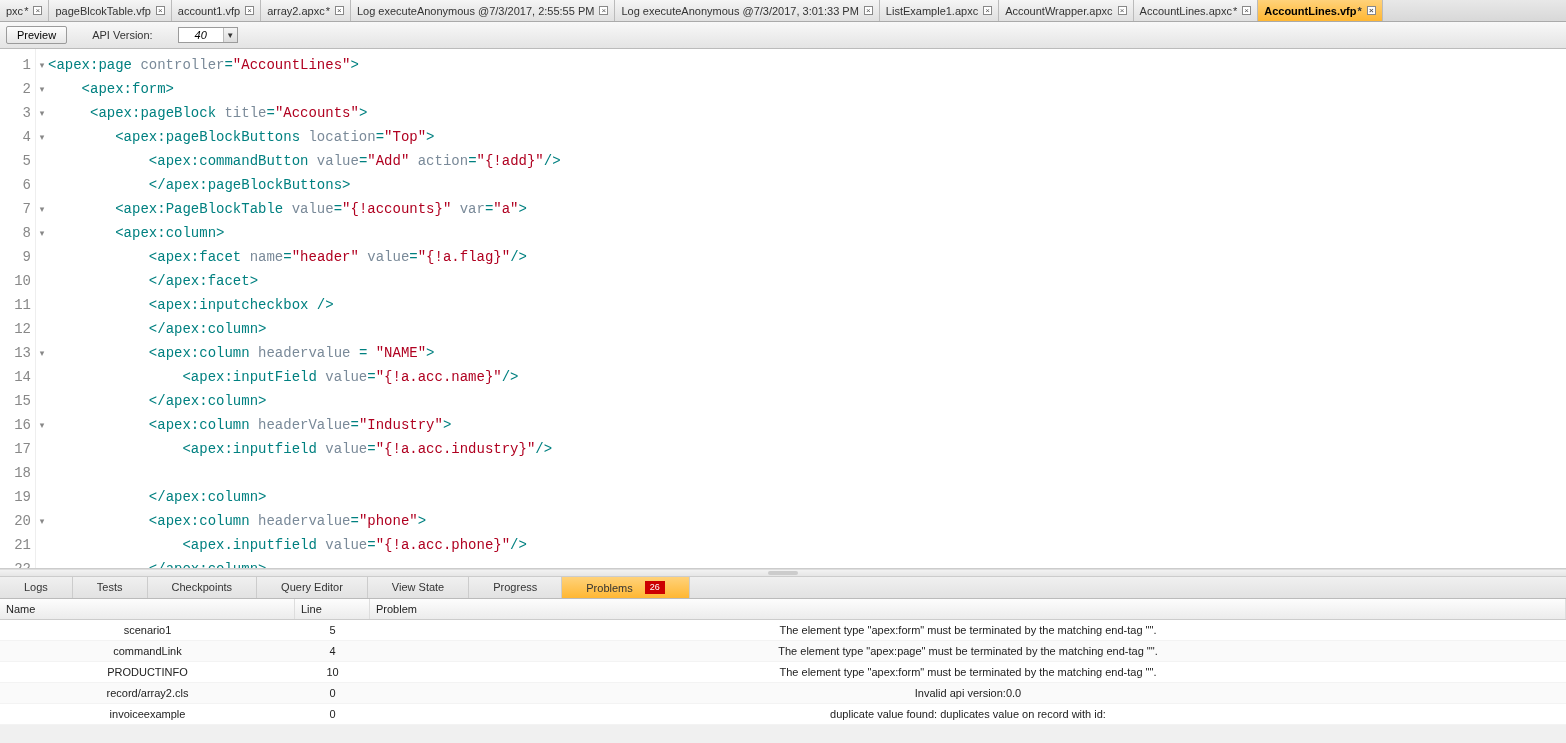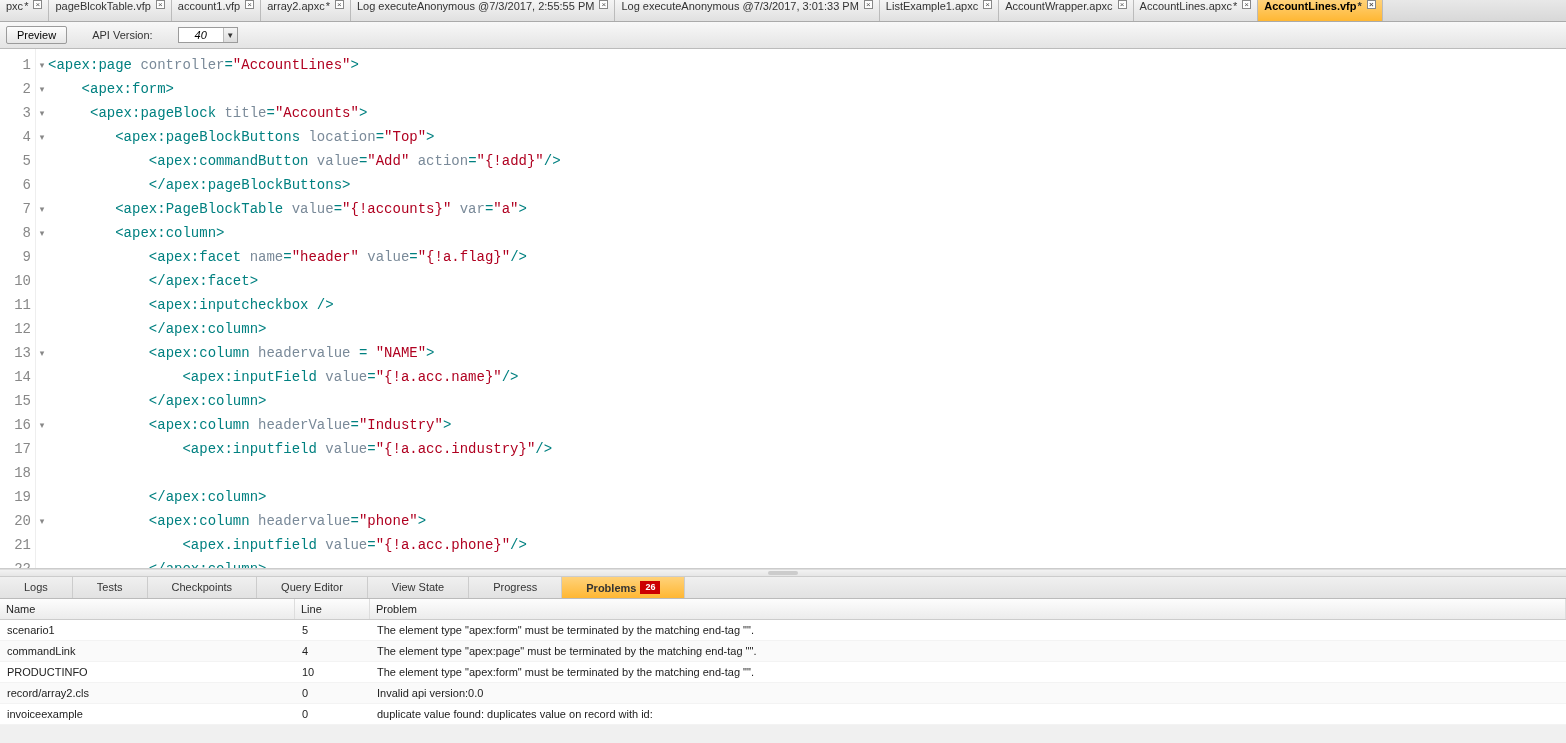--- a/index.html
+++ b/index.html
@@ -1,18 +1,18 @@
 <!DOCTYPE html>
 <html><head>
 <meta charset="utf-8">
 <style>
   * { margin: 0; padding: 0; box-sizing: border-box; }
   body { font-family: Arial, sans-serif; font-size: 12px; background: #f0f0f0; overflow: hidden; }
   .tab-bar { display: flex; background: linear-gradient(#e8e8e8,#d8d8d8); border-bottom: 1px solid #aaa; height: 22px; overflow: hidden; }
-  .tab { display: flex; align-items: flex-start; padding: 0 6px; border-right: 1px solid #bbb; background: linear-gradient(#f5f5f5,#e0e0e0); color: #333; font-size: 11px; cursor: pointer; white-space: nowrap; }
+  .tab { display: flex; align-items: center; padding: 0 6px; border-right: 1px solid #bbb; background: linear-gradient(#f5f5f5,#e0e0e0); color: #333; font-size: 11px; cursor: pointer; white-space: nowrap; }
   .tab.active { background: linear-gradient(#ffd27a,#ffb733); font-weight: bold; color: #000; }
   .tab .close { width: 9px; height: 9px; margin-left: 5px; border: 1px solid #888; font-size: 8px; line-height: 7px; text-align: center; background: #fff; color:#555;}
   .tab .mod { color:#333; margin-left:1px;}
   .toolbar { display: flex; align-items: center; background: linear-gradient(#f8f8f8,#e4e4e4); border-bottom: 1px solid #bbb; padding: 4px 6px; gap: 25px; }
   .btn { padding: 2px 10px; background: linear-gradient(#fdfdfd,#e6e6e6); border: 1px solid #9b9b9b; border-radius: 2px; font-size: 11px; cursor: pointer; }
   .toolbar label { font-size: 11px; color: #333; }
   .select-wrap { display:flex; border:1px solid #9b9b9b; background:#fff; }
   .select-wrap input { border:none; width:44px; text-align:center; font-size:11px; padding:1px 0;font-style:italic;}
   .select-wrap .arrow { width:14px; background:linear-gradient(#f5f5f5,#ddd); border-left:1px solid #bbb; display:flex; align-items:center; justify-content:center; font-size:8px; color:#333; cursor:pointer;}
   .editor-pane { display:flex; background:#fff; height: 520px; border-bottom:1px solid #ccc; overflow:hidden;}
@@ -23,28 +23,28 @@
   .code { flex:1; padding-top:4px; font-family: Consolas, 'Courier New', monospace; font-size:14px; line-height:24px; white-space:pre; overflow:hidden;}
   .code .row { height:24px; }
   .tag { color:#008080;}
   .attr { color:#7a8a99;}
   .val { color:#b00020;}
   .punct{ color:#008080;}
   .drag-handle { height:8px; background:linear-gradient(#f2f2f2,#e6e6e6); border-top:1px solid #ddd; border-bottom:1px solid #ccc; display:flex; align-items:center; justify-content:center;}
   .drag-handle span{ width:30px; height:4px; background:#ccc; border-radius:2px;}
   .bottom-tabs{ display:flex; background:linear-gradient(#f0f0f0,#e2e2e2); border-bottom:1px solid #bbb;}
   .btab{ padding:4px 24px; border-right:1px solid #ccc; font-size:11px; color:#333; cursor:pointer;}
-  .btab.active{ background:linear-gradient(#ffd27a,#ffb733); font-weight:bold; display:flex; align-items:flex-end; gap:4px;}
+  .btab.active{ background:linear-gradient(#ffd27a,#ffb733); font-weight:normal; display:flex; align-items:flex-end; gap:12px;}
   .badge{ background:#cc0000; color:#fff; border-radius:0; font-size:9px; padding:0 5px; line-height:13px; height:13px;}
   .grid-header{ display:flex; background:linear-gradient(#fdfdfd,#ececec); border-bottom:1px solid #ccc; font-size:11px; color:#222;}
   .grid-header div{ padding:4px 6px; border-right:1px solid #ddd;}
   .col-name{width:295px;} .col-line{width:75px;} .col-problem{flex:1;}
   .grid-body{ background:#fff;}
   .grid-row{ display:flex; font-size:11px; color:#222; border-bottom:1px solid #f3f3f3;}
-  .grid-row div{ padding:4px 7px;}
+  .grid-row div{ padding:4px 23px;text-align:center;}
   .grid-row:nth-child(even){ background:#fafafa;}
 </style>
 </head>
 <body>
 
 <div class="tab-bar" id="tab-bar">
     <div class="tab">
       <span>pxc</span>
       <span class="mod"> *</span>
       <span class="close">×</span>

